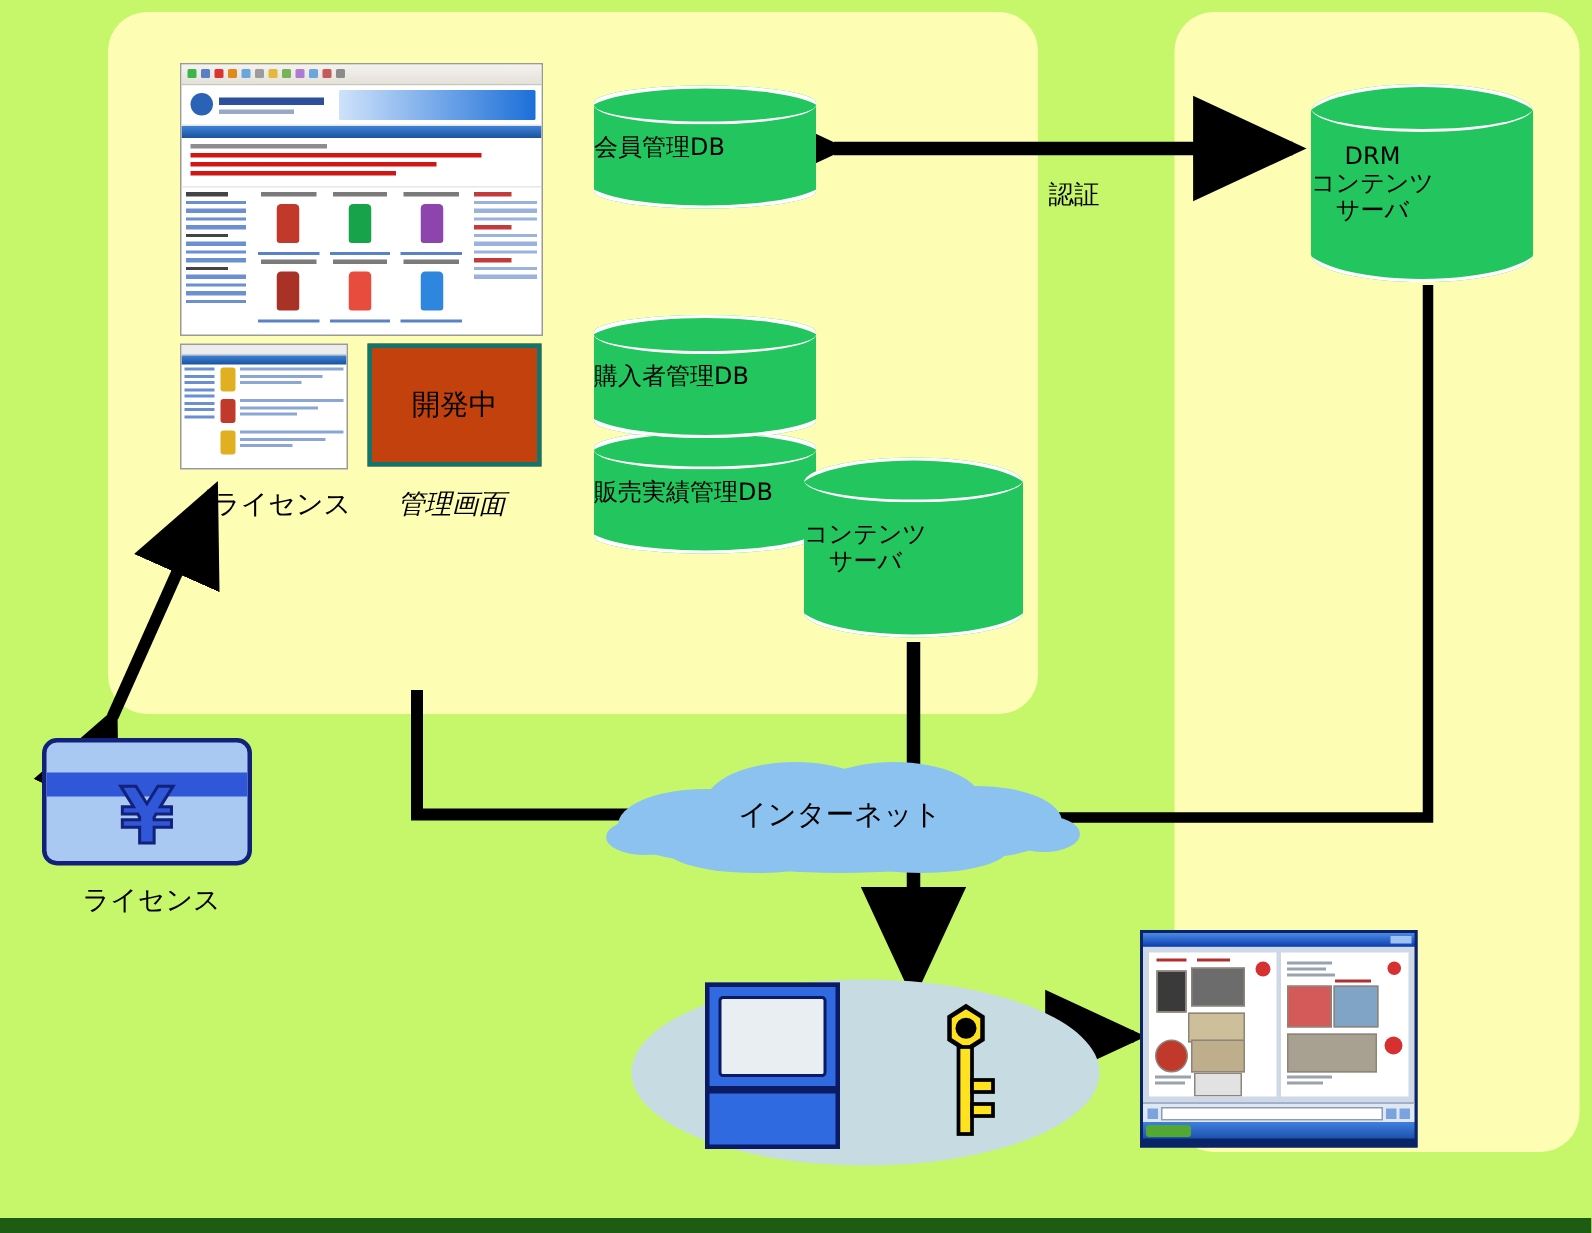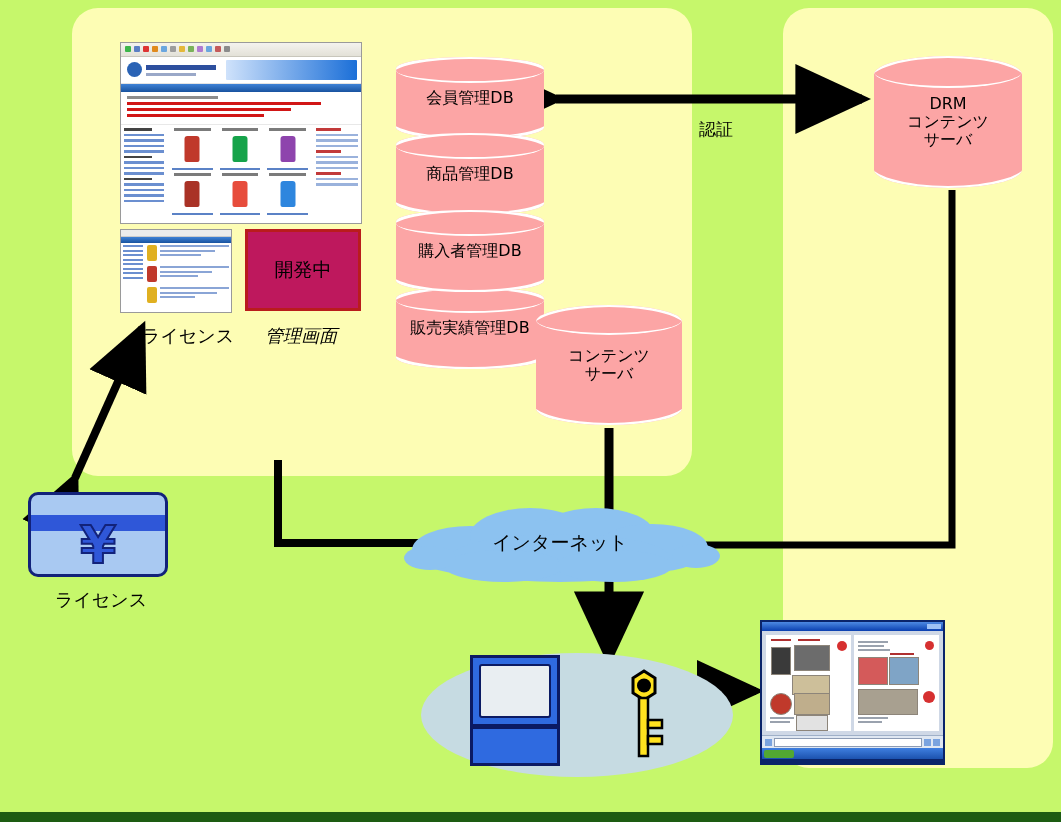--- a/index.html
+++ b/index.html
@@ -22,24 +22,24 @@
   #panel-drm{left:783px;top:8px;width:270px;height:760px;}
 
   
   .grp-title{
     font-size:20px;color:#111;white-space:nowrap;font-weight:400;
     letter-spacing:1px;
   }
 
   
   .cyl{
-    background:#fca5a5;
+    background:#22c55e;
     border-radius:50% / 14%;
     box-shadow:inset 0 7px 0 -5px #ffffff, inset 0 -7px 0 -5px #ffffff;
-    display:flex;align-items:center;justify-content:center;text-align:center;
+    display:flex;align-items:center;text-align:center;
     color:#000;line-height:1.12;
     box-sizing:border-box;
   }
   .cyl .cap-top{
     position:absolute;left:0;top:0;width:100%;height:26px;
     border-radius:50%;
     border-bottom:2px solid #ffffff;
     box-sizing:border-box;pointer-events:none;
   }
   .cyl-label{position:relative;z-index:2;font-size:16px;letter-spacing:0px;}
@@ -88,21 +88,21 @@
   .sm-side span{display:block;height:2px;background:#6b8fd0;margin-bottom:2.5px;}
   .sm-main{flex:1;padding:2px;box-sizing:border-box;}
   .sm-row{display:flex;align-items:flex-start;gap:3px;margin-bottom:5px;}
   .sm-row em{width:10px;height:16px;border-radius:2px;display:block;flex:none;}
   .sm-row u{flex:1;display:block;text-decoration:none;}
   .sm-row u i{display:block;height:2px;background:#8aa5d6;margin-bottom:2.5px;}
 
   
   #box-admin{
     left:245px;top:229px;width:116px;height:82px;
-    background:#be185d;border:3px solid #b91c1c;box-sizing:border-box;
+    background:#c2410c;border:3px solid #0f766e;box-sizing:border-box;
     display:flex;align-items:center;justify-content:center;
     font-size:19px;color:#000;
   }
 
   
   .cap{font-size:18px;color:#000;white-space:nowrap;}
 
   
   #pay-card{left:28px;top:492px;width:140px;height:85px;}
   .card{
@@ -333,24 +333,20 @@
   <div id="box-admin">
     <span>開発中</span>
   </div>
 
   <div class="cap" style="left:142px;top:324px;">ライセンス</div>
   <div class="cap" style="left:265px;top:324px;font-style:italic;">管理画面</div>
 
   <div class="cyl" id="db-member">
     <span class="cap-top"></span>
     <span class="cyl-label">会員管理DB</span>
-  </div>
-  <div class="cyl" id="db-product">
-    <span class="cap-top"></span>
-    <span class="cyl-label">商品管理DB</span>
   </div>
   <div class="cyl" id="db-sales">
     <span class="cap-top"></span>
     <span class="cyl-label">販売実績管理DB</span>
   </div>
   <div class="cyl" id="db-buyer">
     <span class="cap-top"></span>
     <span class="cyl-label">購入者管理DB</span>
   </div>
 

